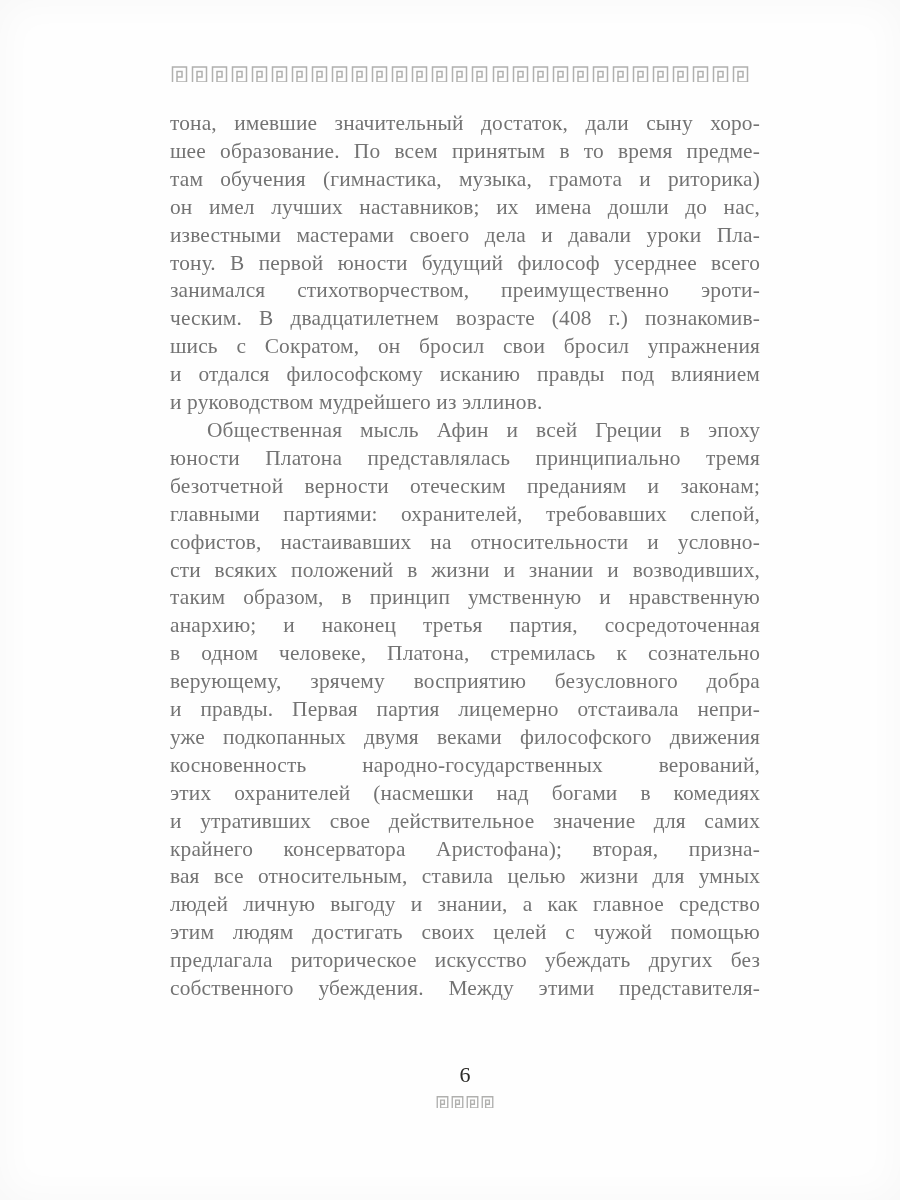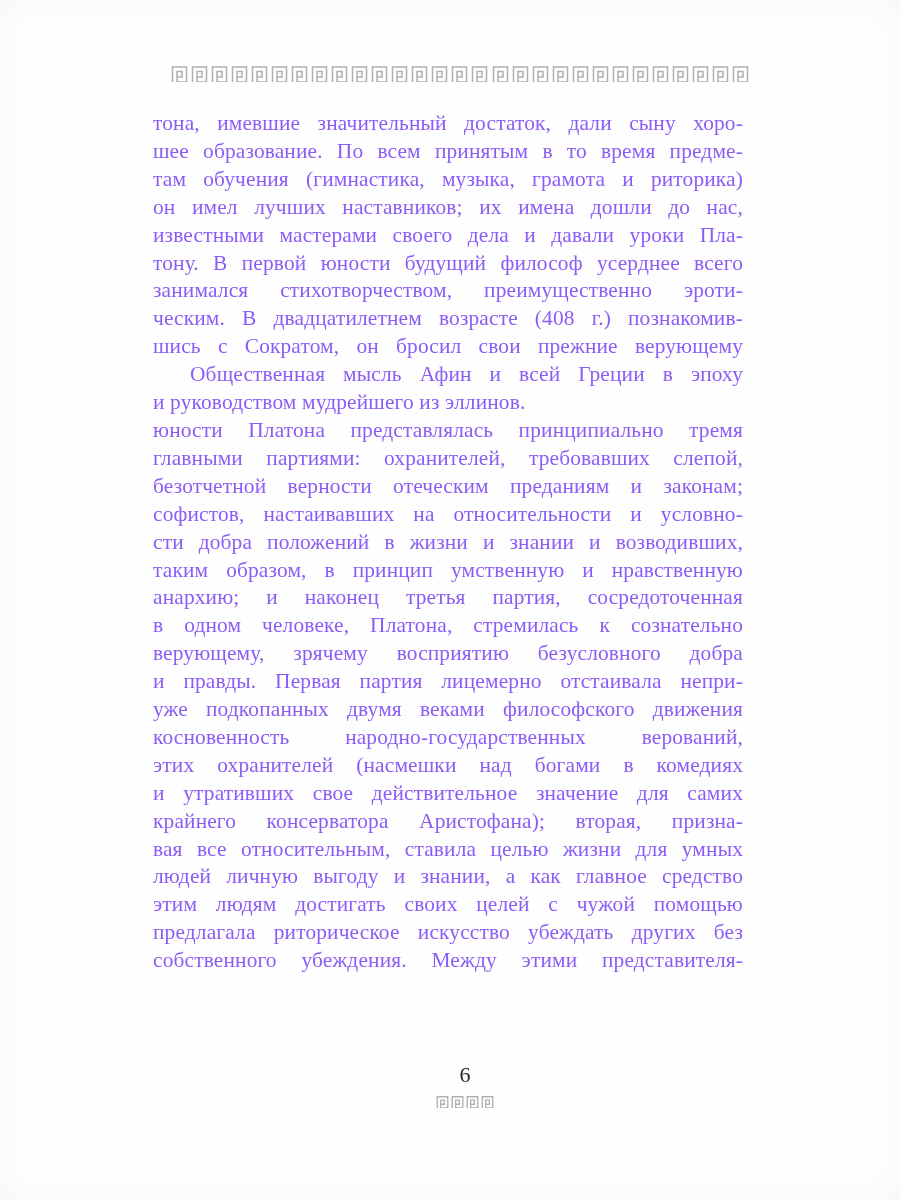--- a/index.html
+++ b/index.html
@@ -41,24 +41,24 @@
     fill: none;
     stroke: #b0b0ae;
     stroke-width: 1.5;
     stroke-linecap: square;
   }
   .tile-sm path { stroke-width: 1.8; }
 
   
   .text-block {
     position: absolute;
-    left: 153px;
+    left: 170px;
     top: 110px;
     width: 590px;
-    color: #8b5cf6;
+    color: #737373;
     font-size: 21.4px;
     line-height: 27.9px;
     letter-spacing: 0.15px;
   }
   .line {
     text-align: justify;
     text-align-last: justify;
     white-space: normal;
   }
   .line.flush {
@@ -175,28 +175,29 @@
 
   <div class="text-block">
       <div class="line">тона, имевшие значительный достаток, дали сыну хоро-</div>
       <div class="line">шее образование. По всем принятым в то время предме-</div>
       <div class="line">там обучения (гимнастика, музыка, грамота и риторика)</div>
       <div class="line">он имел лучших наставников; их имена дошли до нас,</div>
       <div class="line">известными мастерами своего дела и давали уроки Пла-</div>
       <div class="line">тону. В первой юности будущий философ усерднее всего</div>
       <div class="line">занимался стихотворчеством, преимущественно эроти-</div>
       <div class="line">ческим. В двадцатилетнем возрасте (408 г.) познакомив-</div>
-      <div class="line">шись с Сократом, он бросил свои прежние верующему</div>
+      <div class="line">шись с Сократом, он бросил свои бросил упражнения</div>
+      <div class="line">и отдался философскому исканию правды под влиянием</div>
+      <div class="line flush">и руководством мудрейшего из эллинов.</div>
       <div class="line indent">Общественная мысль Афин и всей Греции в эпоху</div>
-      <div class="line flush">и руководством мудрейшего из эллинов.</div>
       <div class="line">юности Платона представлялась принципиально тремя</div>
+      <div class="line">безотчетной верности отеческим преданиям и законам;</div>
       <div class="line">главными партиями: охранителей, требовавших слепой,</div>
-      <div class="line">безотчетной верности отеческим преданиям и законам;</div>
       <div class="line">софистов, настаивавших на относительности и условно-</div>
-      <div class="line">сти добра положений в жизни и знании и возводивших,</div>
+      <div class="line">сти всяких положений в жизни и знании и возводивших,</div>
       <div class="line">таким образом, в принцип умственную и нравственную</div>
       <div class="line">анархию; и наконец третья партия, сосредоточенная</div>
       <div class="line">в одном человеке, Платона, стремилась к сознательно</div>
       <div class="line">верующему, зрячему восприятию безусловного добра</div>
       <div class="line">и правды. Первая партия лицемерно отстаивала непри-</div>
       <div class="line">уже подкопанных двумя веками философского движения</div>
       <div class="line">косновенность народно-государственных верований,</div>
       <div class="line">этих охранителей (насмешки над богами в комедиях</div>
       <div class="line">и утративших свое действительное значение для самих</div>
       <div class="line">крайнего консерватора Аристофана); вторая, призна-</div>

